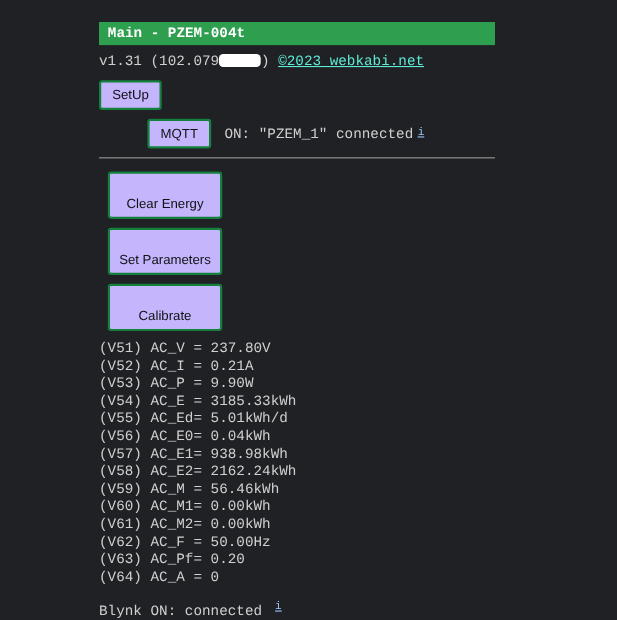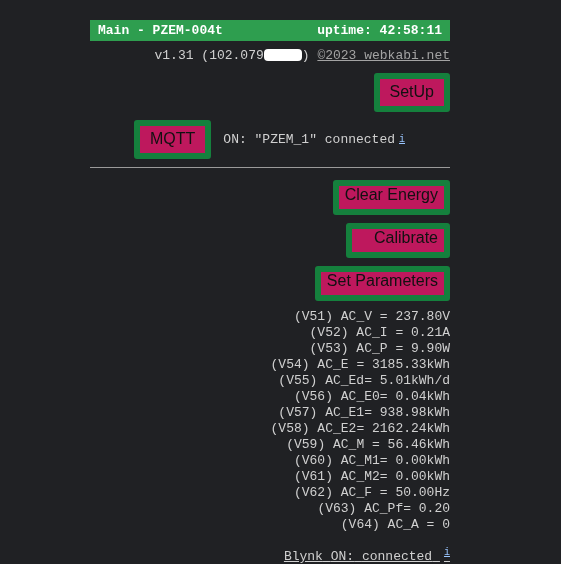--- a/index.html
+++ b/index.html
@@ -1,15 +1,15 @@
 <!DOCTYPE html>
 <html><head>
   <meta charset="utf-8">
   <style>
-    * { margin: 0; padding: 0; box-sizing: border-box; text-align: right; }
+    * { margin: 0; padding: 0; box-sizing: border-box; }
     body {
       background: #202124;
       font-family: "Courier New", Consolas, monospace;
       font-size: 13px;
       color: #d0d0d0;
       padding: 20px 0 0 0;
       width: 561px;
     }
     .wrap {
       padding: 0 0 0 90px;
@@ -23,32 +23,32 @@
       justify-content: space-between;
       font-weight: bold;
       margin-bottom: 6px;
       font-size: 13px;
     }
     .infoline {
       white-space: nowrap;
       margin-bottom: 2px;
     }
     .link {
-      color: #a3a3a3;
+      color: #5eead4;
       text-decoration: underline;
     }
     .btn {
       display: inline-block;
       font: inherit;
       font-family: Arial, sans-serif;
-      font-size: 16px;
+      font-size: 12px;
       padding: 4px 10px 5px 10px;
-      border: 6px solid #15803d;
+      border: 2px solid #15803d;
       border-radius: 3px;
-      background: #be185d;
+      background: #c4b5fd;
       color: #111;
       cursor: pointer;
       margin: 0;
     }
     .btn-row {
       margin: 10px 0 8px 0;
     }
     .mqtt-row {
       margin: 2px 0 8px 0;
       display: flex;
@@ -61,30 +61,29 @@
     hr.sep {
       border: 0;
       border-top: 1px solid #9a9a9a;
       margin: 3px 0 12px 0;
     }
     .actions .btn-row {
       margin: 0 0 8px 8px;
     }
     .actions .btn {
       min-width: 104px;
-      padding: 0 6px 5px 6px;
+      padding: 20px 6px 5px 6px;
     }
     .readings {
       margin: 6px 0 0 0;
       white-space: pre;
       line-height: 16px;
     }
     .blynk {
       margin: 14px 0 0 0;
-      text-decoration: underline;
     }
     sup.info {
       color: #9ac6ff;
       text-decoration: underline;
       font-size: 10px;
       padding-left: 4px;
       cursor: pointer;
     }
     .redact {
       display:inline-block;
@@ -95,24 +94,20 @@
     .redact1 { width: 38px; height: 12px; transform: translateY(2px);}
     .redact2 { width: 105px; height: 15px; transform: translateY(3px);}
   </style>
 </head>
 <body>
 
 <div class="wrap">
 
   <div class="titlebar">
     <span>Main - PZEM-004t</span>
-    <span>
-      <span>uptime:</span>
-      <span>42:58:11</span>
-    </span>
   </div>
 
   <div class="infoline">
     <span>v1.31</span>
     <span>(102.079</span><span class="redact redact1"></span><span>)</span>
     <a class="link">©2023 webkabi.net</a>
   </div>
 
 
 
@@ -127,22 +122,22 @@
       <span>"PZEM_1"</span>
       <span>connected</span>
     </span>
     <sup class="info">i</sup>
   </div>
 
   <hr class="sep">
 
   <div class="actions">
     <div class="btn-row"><button class="btn">Clear Energy</button></div>
+    <div class="btn-row"><button class="btn">Set Parameters</button></div>
     <div class="btn-row"><button class="btn">Calibrate</button></div>
-    <div class="btn-row"><button class="btn">Set Parameters</button></div>
   </div>
 
   <div class="readings" id="readings">(V51) AC_V = 237.80V
 (V52) AC_I = 0.21A
 (V53) AC_P = 9.90W
 (V54) AC_E = 3185.33kWh
 (V55) AC_Ed= 5.01kWh/d
 (V56) AC_E0= 0.04kWh
 (V57) AC_E1= 938.98kWh
 (V58) AC_E2= 2162.24kWh

